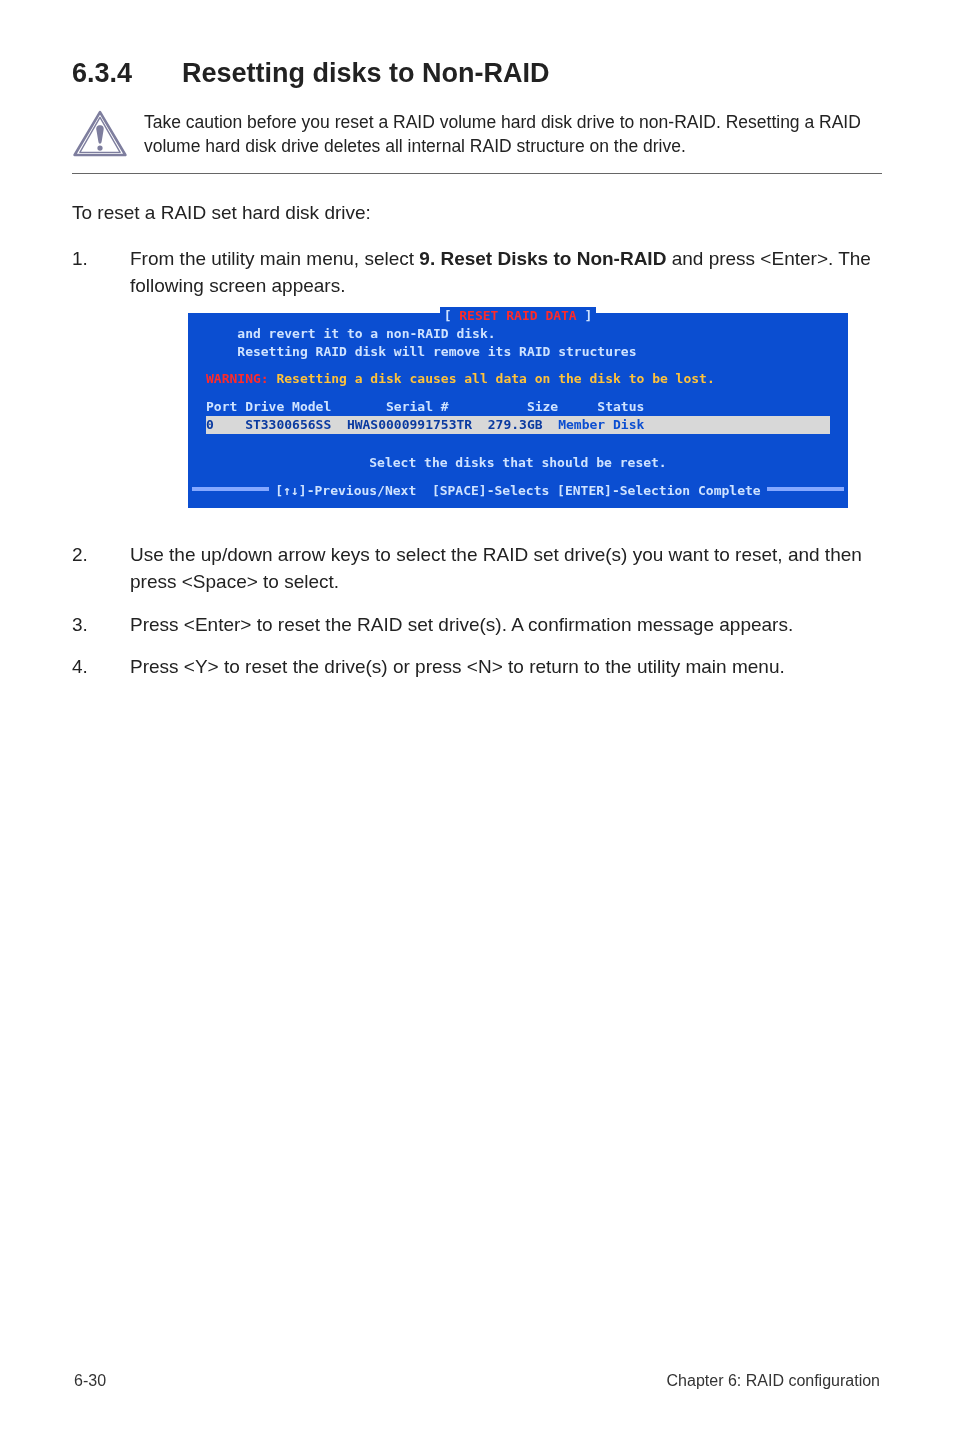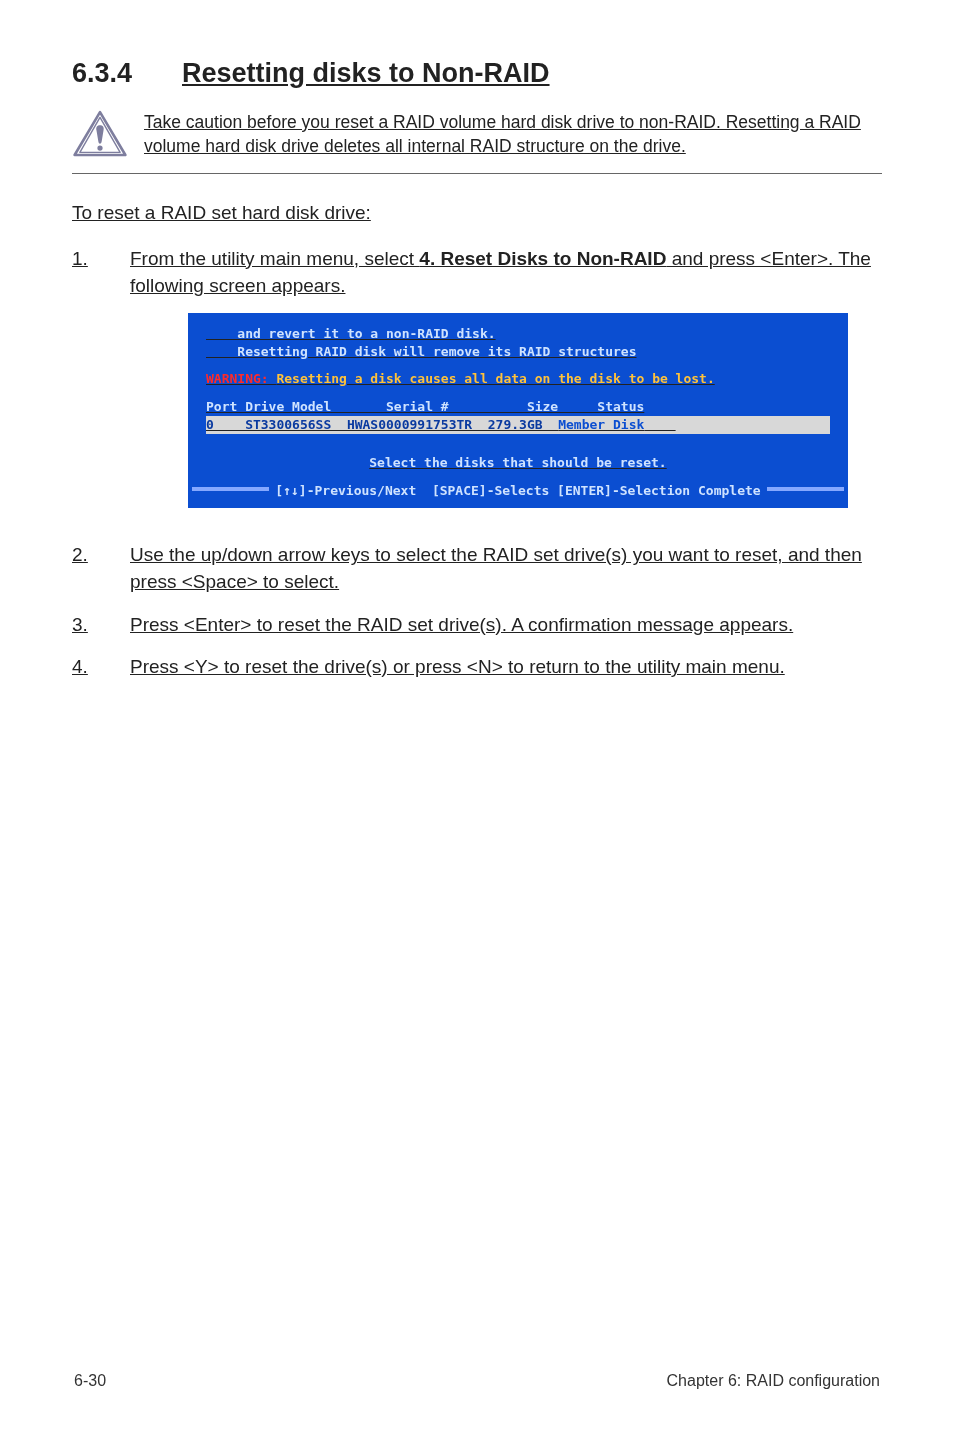--- a/index.html
+++ b/index.html
@@ -1,17 +1,17 @@
 <!DOCTYPE html>
 <html><head>
 <meta charset="utf-8">
 <style>
   * { box-sizing: border-box; margin: 0; padding: 0; }
   html, body { width: 954px; height: 1438px; background: #ffffff; font-family: Arial, Helvetica, sans-serif; color: #222; }
-  .page { padding: 58px 72px 40px 72px; position: relative; height: 100%; text-decoration: underline; }
+  .page { padding: 58px 72px 40px 72px; position: relative; height: 100%; }
   h2.section-title { font-size: 27px; font-weight: bold; margin-bottom: 14px; }
   h2.section-title .num { display: inline-block; width: 110px; }
   .caution-row { display: flex; align-items: flex-start; gap: 16px; padding: 6px 0 14px 0; border-bottom: 1px solid #666; margin-bottom: 28px; }
   .caution-icon { flex: 0 0 56px; }
   .caution-icon svg { width: 56px; height: 50px; display: block; }
   .caution-text { font-size: 17.5px; line-height: 1.35; padding-top: 2px; }
   p.lead { font-size: 19px; margin-bottom: 22px; }
   ol.steps { list-style: none; font-size: 19px; line-height: 1.4; }
   ol.steps > li { display: flex; gap: 34px; margin-bottom: 16px; }
   ol.steps > li .step-num { flex: 0 0 24px; }
@@ -60,26 +60,31 @@
     </div>
     <div class="caution-text">Take caution before you reset a RAID volume hard disk drive to non-RAID. Resetting a RAID volume hard disk drive deletes all internal RAID structure on the drive.</div>
   </div>
 
   <p class="lead">To reset a RAID set hard disk drive:</p>
 
   <ol class="steps">
     <li>
       <div class="step-num">1.</div>
       <div class="step-body">
-        <span>From the utility main menu, select </span><strong>4. Reset Disks to Non-RAID</strong><span> and press &lt;Enter&gt;. The following screen appears.</span>
+        <span>From the utility main menu, select </span><strong>9. Reset Disks to Non-RAID</strong><span> and press &lt;Enter&gt;. The following screen appears.</span>
 
         <div class="terminal-wrap">
           <div class="terminal">
             <div class="term-border-outer">
               <div class="term-inner">
+                <div class="term-title-wrap">
+                  <span class="term-title-bar">
+                    <span class="term-title"><span class="brk">[</span><span> RESET RAID DATA </span><span class="brk">]</span></span>
+                  </span>
+                </div>
 
                 <div class="term-line">    and revert it to a non-RAID disk.</div>
                 <div class="term-line">    Resetting RAID disk will remove its RAID structures</div>
                 <div class="term-spacer"></div>
 
                 <div class="term-warning"><span class="label">WARNING: </span><span class="rest">Resetting a disk causes all data on the disk to be lost.</span></div>
                 <div class="term-spacer"></div>
 
                 <div class="term-table-head">Port Drive Model       Serial #          Size     Status</div>
                 <div class="term-row-sel"><span>0    ST3300656SS  HWAS0000991753TR  279.3GB  </span><span class="status-on-grey">Member Disk</span>    </div>

